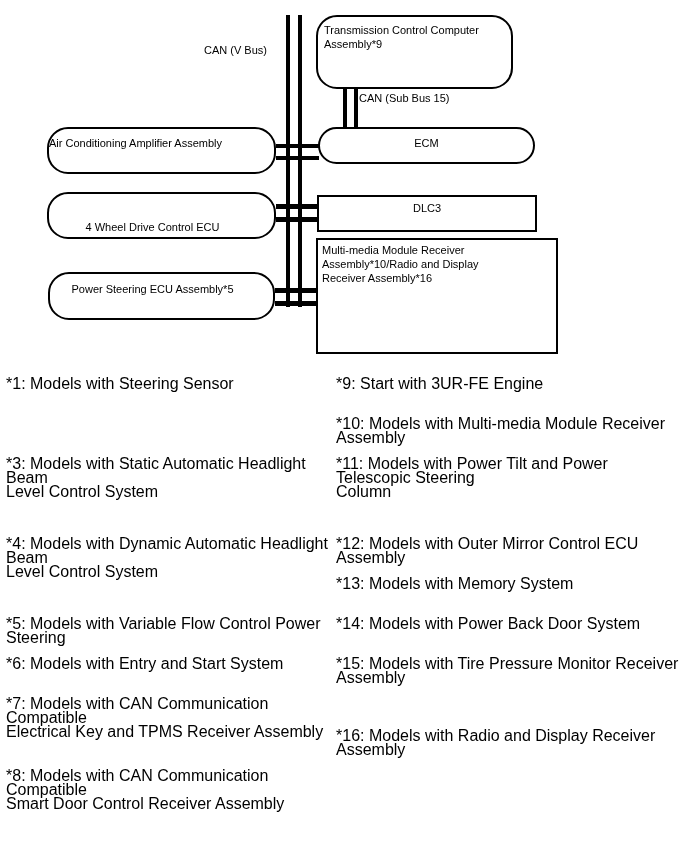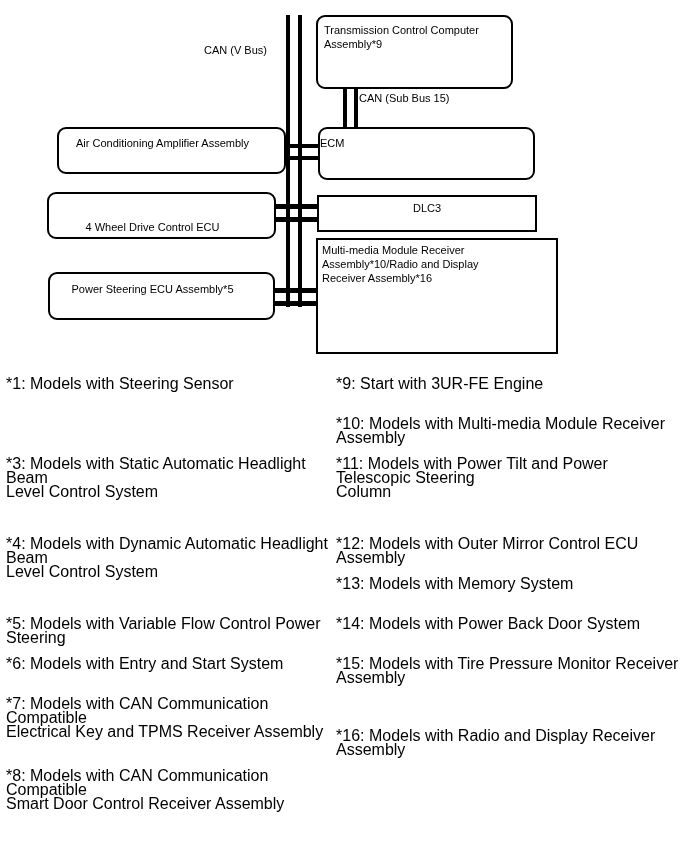--- a/index.html
+++ b/index.html
@@ -35,24 +35,24 @@
   .wlbl{position:absolute;font-size:11px;line-height:14px;z-index:4;}
   .wlbl.vbus-lbl{left:160px;top:43px;width:107px;text-align:right;}
   .wlbl.sbus-lbl{left:359px;top:91px;}
 
   
   .node{
     position:absolute;box-sizing:border-box;background:#fff;
     border:2px solid #000;font-size:11px;line-height:14px;z-index:3;
   }
   .node span{white-space:pre-line;display:block;}
-  .node.rounded{border-radius:9px;}
+  .node.rounded{border-radius:21px;}
   .node.tcc {left:316px;top:15px; width:197px;height:74px; padding:6px 6px 0 6px;}
-  .node.acc {left:47px; top:127px;width:229px;height:47px; padding:7px 18px 0 0;text-align:center;margin-left:10px;}
-  .node.ecm {left:318px;top:127px;width:217px;height:53px; padding:7px 0 0 0;text-align:left;}
+  .node.acc {left:47px; top:127px;width:229px;height:47px; padding:7px 18px 0 0;text-align:left;}
+  .node.ecm {left:318px;top:127px;width:217px;height:37px; padding:7px 0 0 0;text-align:center;}
   .node.fwd {left:47px; top:192px;width:229px;height:47px; padding:26px 18px 0 0;text-align:center;}
   .node.dlc3{left:317px;top:195px;width:220px;height:37px; padding:4px 0 0 0;text-align:center;}
   .node.ps  {left:48px; top:272px;width:227px;height:48px; padding:8px 18px 0 0;text-align:center;}
   .node.mm  {left:316px;top:238px;width:242px;height:116px;padding:3px 4px 0 4px;}
 
   
   .fn{position:absolute;font-size:16px;line-height:14px;white-space:pre-line;z-index:4;}
   .fn.colL{left:6px;width:322px;}
   .fn.colR{left:336px;width:350px;}
   .fl1{top:377px;} .fl2{top:417px;} .fl3{top:457px;} .fl4{top:537px;}

